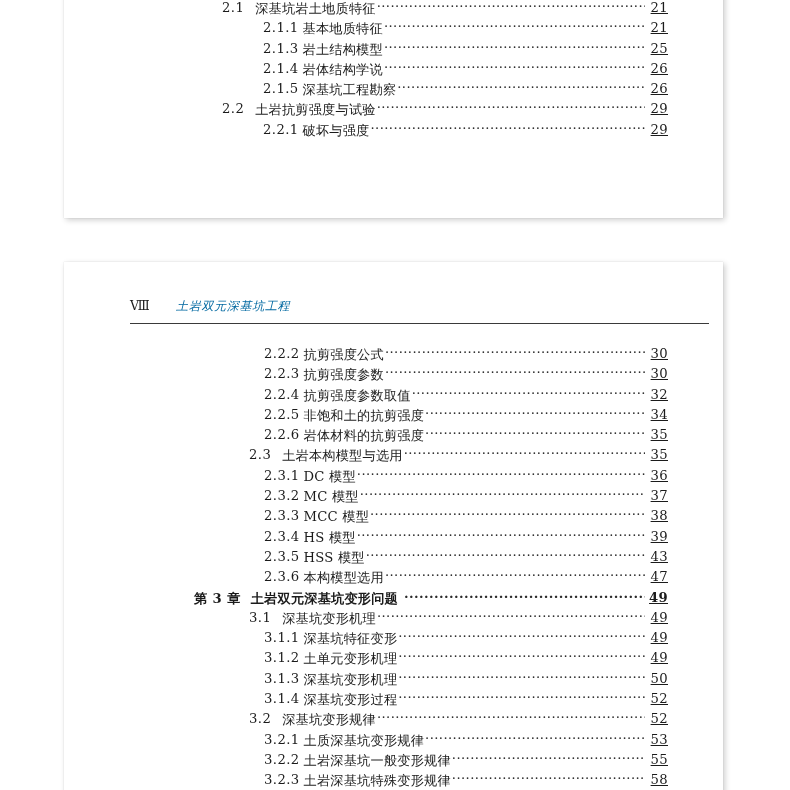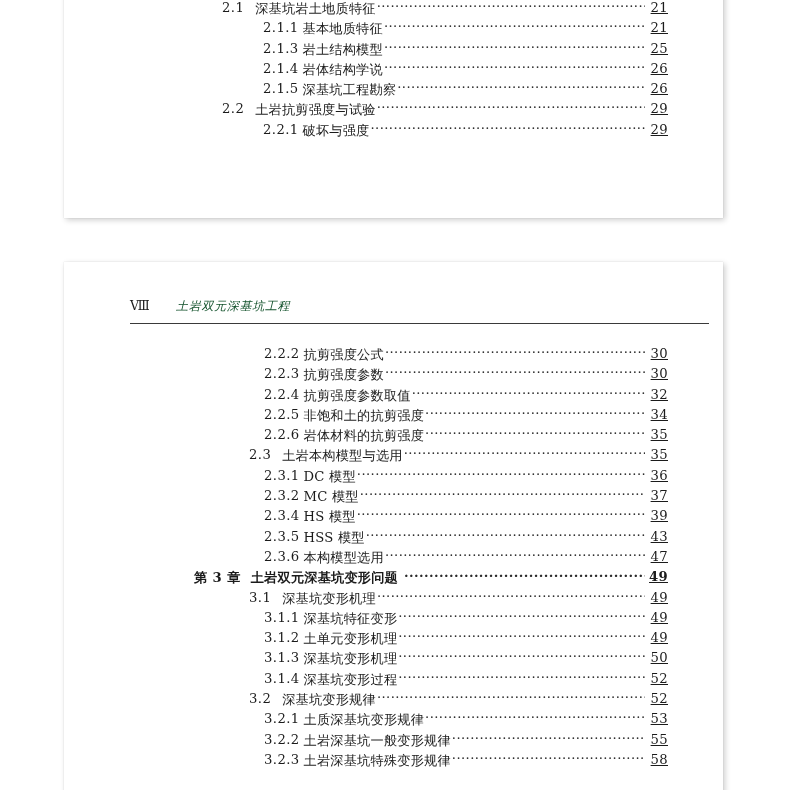--- a/index.html
+++ b/index.html
@@ -64,21 +64,21 @@
   .rh-folio {
     font-family: "DejaVu Serif", "Liberation Serif", serif;
     font-size: 12.5px;
     color: #1a1a1a;
     letter-spacing: 0;
     min-width: 46px;
   }
   .rh-title {
     font-family: "DejaVu Serif", "Liberation Serif", serif;
     font-size: 12px;
-    color: #14532d;
+    color: #0369a1;
     font-style: italic;
     letter-spacing: 0.7px;
   }
   .rh-rule {
     position: absolute;
     left: 66px;
     right: 14px;
     top: 25px;
     height: 1px;
     background: #3a3a3a;
@@ -259,20 +259,26 @@
             <span class="leader"></span>
             <span class="pg">36</span>
           </div>
           <div class="toc-row lvl-3">
             <span class="num">2.3.2</span>
             <span class="title">MC 模型</span>
             <span class="leader"></span>
             <span class="pg">37</span>
           </div>
           <div class="toc-row lvl-3">
+            <span class="num">2.3.3</span>
+            <span class="title">MCC 模型</span>
+            <span class="leader"></span>
+            <span class="pg">38</span>
+          </div>
+          <div class="toc-row lvl-3">
             <span class="num">2.3.4</span>
             <span class="title">HS 模型</span>
             <span class="leader"></span>
             <span class="pg">39</span>
           </div>
           <div class="toc-row lvl-3">
             <span class="num">2.3.5</span>
             <span class="title">HSS 模型</span>
             <span class="leader"></span>
             <span class="pg">43</span>

